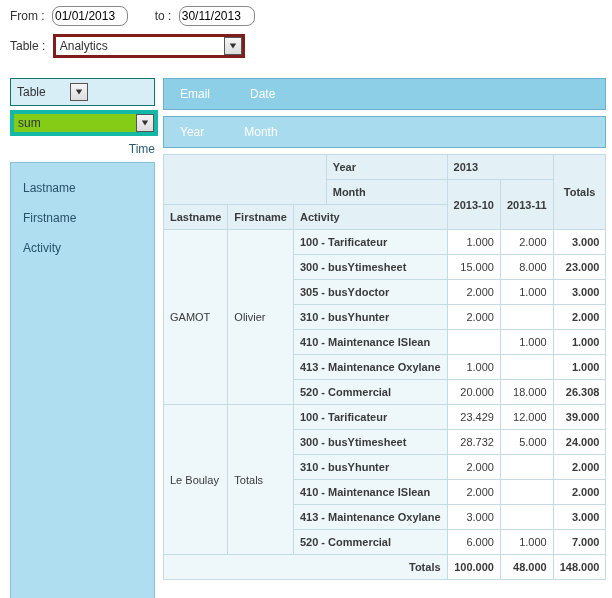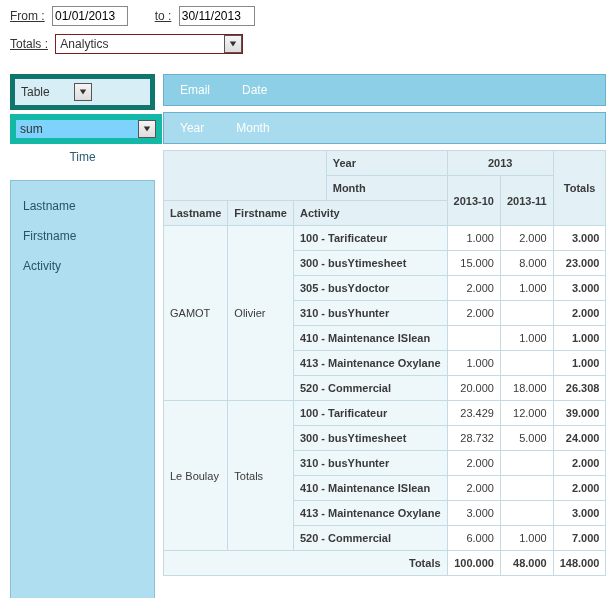--- a/index.html
+++ b/index.html
@@ -6,33 +6,33 @@
     font-family: Arial, Helvetica, sans-serif;
     font-size: 12px;
     color: #333;
     margin: 0;
     padding: 6px 10px;
     width: 612px;
     box-sizing: border-box;
     background: #fff;
   }
   .filter-row { margin-bottom: 8px; }
-  .filter-row label { margin-right: 4px; text-decoration: underline; }
+  .filter-row label { margin-right: 4px; }
   .txt-input {
     border: 1px solid #888;
     font: inherit;
     padding: 1px 2px;
     height: 16px;
     box-sizing: content-box;
   }
-  .date-input { width: 70px; }
+  .date-input { width: 70px; border-radius: 8px; }
   .select-wrap {
     display: inline-flex;
     align-items: center;
-    border: 1px solid #7f1d1d;
+    border: 3px solid #7f1d1d;
     background: #fff;
     height: 18px;
   }
   .select-wrap .sel-text {
     padding: 1px 4px;
     min-width: 160px;
     text-align: left;
   }
   .sel-btn {
     width: 16px; height: 16px;
@@ -46,60 +46,60 @@
   .builder {
     margin-top: 20px;
     display: flex;
     gap: 8px;
     align-items: flex-start;
   }
   .left-col { width: 145px; }
 
   .table-picker {
     height: 26px;
-    border: 5px solid #0f766e;
+    border: 1px solid #0f766e;
     background: #d8eef6;
     display: flex; align-items: center;
     padding: 0 6px;
     gap: 24px;
   }
   .agg-row {
     margin-top: 4px;
   }
   .agg-select {
     display: inline-flex; align-items: center;
-    border: 6px solid #14b8a6; background: #7dd3fc;
+    border: 4px solid #14b8a6; background: #84cc16;
     width: 140px; height: 18px; justify-content: space-between;
   }
   .agg-select .sel-text { padding: 1px 4px; flex:1; text-align:left; }
 
   .time-lbl {
-    text-align: center;
-    padding: 6px 0 16px;
+    text-align: right;
+    padding: 6px 0 6px;
     color: #2b5b72;
   }
 
   .fields-box {
     border: 1px solid #8bbfd4;
     background: #aedeef;
     padding: 10px 8px;
     min-height: 430px;
   }
   .fields-box .f-item { padding: 8px 4px; color: #28536a; cursor: pointer; }
 
   .right-col { flex: 1; }
 
   .dropzone {
     border: 1px solid #6bb1cd;
     background: #8dcfe6;
     color: #fff;
     height: 30px;
     display: flex; align-items: center;
     padding: 0 16px;
-    gap: 32px;
+    gap: 40px;
     margin-bottom: 6px;
     font-size: 12px;
   }
   .dropzone span { color: #fefefe; }
 
   .pivot {
     border-collapse: collapse;
     width: 100%;
     font-size: 11px;
     color: #3a3a3a;
@@ -123,21 +123,21 @@
 <body>
 
 <div class="filter-row">
   <label>From :</label>
   <input class="txt-input date-input" value="01/01/2013" style="">
   &nbsp;&nbsp;&nbsp;&nbsp;&nbsp;&nbsp;
   <label>to :</label>
   <input class="txt-input date-input" value="30/11/2013" style="">
 </div>
 <div class="filter-row">
-  <label>Totals :</label>
+  <label>Table :</label>
   <span class="select-wrap">
     <span class="sel-text">Analytics</span>
     <span class="sel-btn">
       <svg viewBox="0 0 10 10">
           <polygon points="1,2 9,2 5,8" fill="#333"></polygon>
         </svg>
     </span>
   </span>
 </div>
 
@@ -179,21 +179,21 @@
       <span>Year</span>
       <span>Month</span>
     </div>
 
     <table class="pivot">
       <thead>
         <tr>
           <th rowspan="2" colspan="2" style="border-right:none;"></th>
           <th rowspan="2" style="border-left:none;"></th>
           <th>Year</th>
-          <th colspan="2" style="text-align:center">2013</th>
+          <th colspan="2" style="">2013</th>
           <th rowspan="3" style="text-align:center">Totals</th>
         </tr>
         <tr class="hdr-sub">
           <th>Month</th>
           <th rowspan="2" style="text-align:center">2013-10</th>
           <th rowspan="2" style="text-align:center">2013-11</th>
         </tr>
         <tr>
           <th>Lastname</th>
           <th>Firstname</th>

